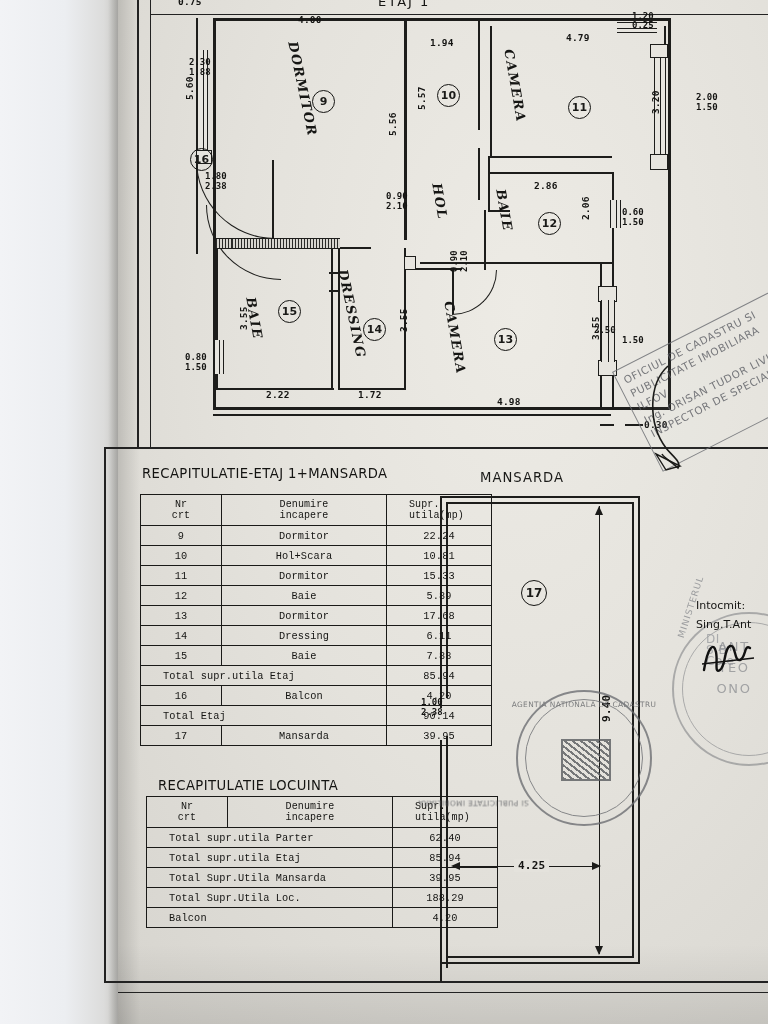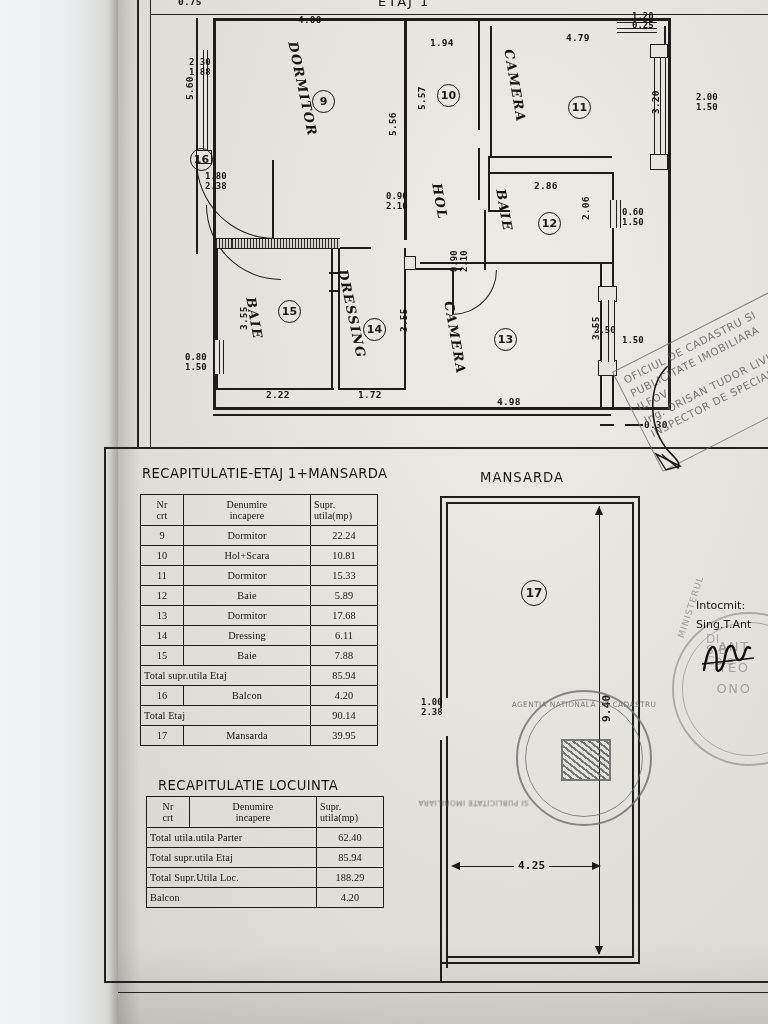--- a/index.html
+++ b/index.html
@@ -77,22 +77,22 @@
   
   .tbl-title{
     position:absolute;z-index:13;font-size:13.2px;letter-spacing:.4px;
     font-family:"DejaVu Sans","Liberation Sans",sans-serif;color:#141412;white-space:nowrap;
   }
   table.recap{
     position:absolute;z-index:13;border-collapse:collapse;background:transparent;
     font-size:10.3px;color:#141412;
   }
   table.recap td{
-    border:1.35px solid #1a1a18;padding:0 3px;height:19px;
-    font-family:Liberation Serif, serif;
+    border:1.35px solid #1a1a18;padding:0 22px;height:19px;
+    font-family:Liberation Mono, monospace;
     letter-spacing:.1px;vertical-align:middle;
   }
   table.recap td.c{text-align:center;}
   table.recap td.l{text-align:left;border-radius:15px;}
   table.recap td.hdr{height:30px;line-height:11px;font-size:10px;}
   td.num{text-align:center;width:60px;}
   td.nr{width:36px;text-align:center;}
   td.nm{width:120px;text-align:center;}
   .hdr-sub{display:block;}
 
@@ -397,26 +397,30 @@
     <td class="nm hdr c">
       <span class="hdr-sub">Denumire</span>
       <span class="hdr-sub">incapere</span>
     </td>
     <td class="num hdr l">
       <span class="hdr-sub">Supr.</span>
       <span class="hdr-sub">utila(mp)</span>
     </td>
   </tr>
   <tr>
-    <td class="l" colspan="2">Total utila.utila Parter</td>
+    <td class="l" colspan="2">Total supr.utila Parter</td>
     <td class="num">62.40</td>
   </tr>
   <tr>
     <td class="l" colspan="2">Total supr.utila Etaj</td>
     <td class="num">85.94</td>
+  </tr>
+  <tr>
+    <td class="l" colspan="2">Total Supr.Utila Mansarda</td>
+    <td class="num">39.95</td>
   </tr>
   <tr>
     <td class="l" colspan="2">Total Supr.Utila Loc.</td>
     <td class="num">188.29</td>
   </tr>
   <tr>
     <td class="l" colspan="2">Balcon</td>
     <td class="num">4.20</td>
   </tr>
 </tbody>

